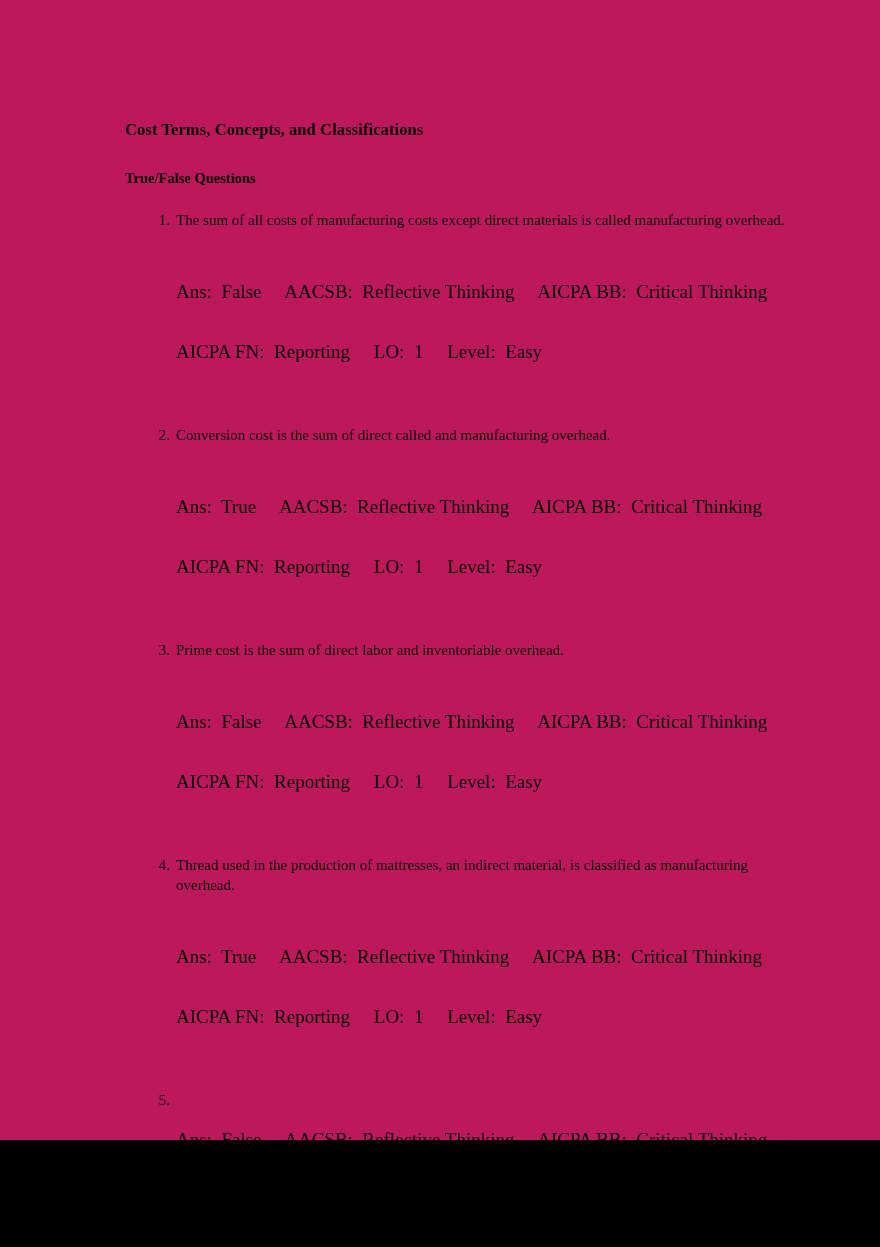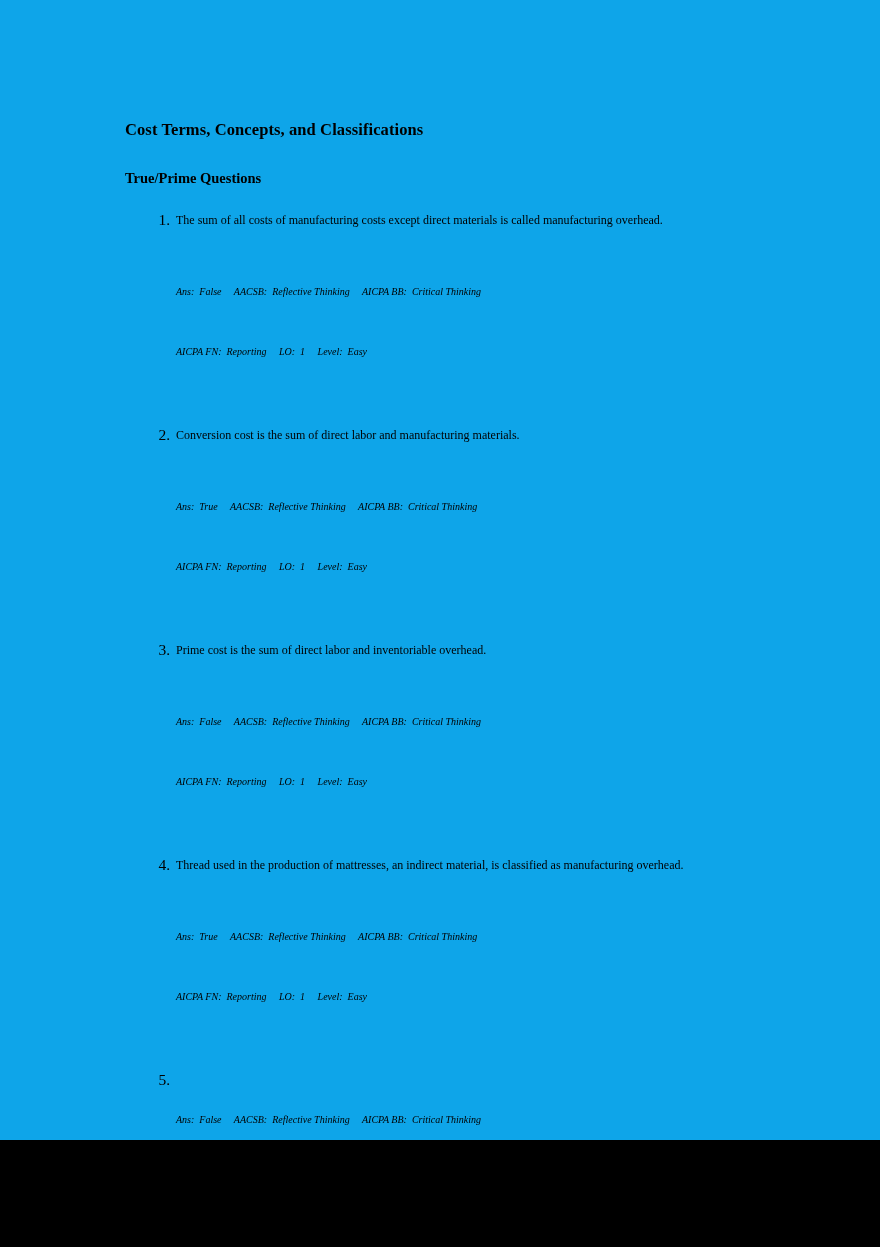--- a/index.html
+++ b/index.html
@@ -13,21 +13,21 @@
     position: relative;
     overflow: hidden;
     font-family: "Liberation Serif", serif;
   }
   .page {
     position: absolute;
     left: 0;
     top: 0;
     width: 880px;
     height: 1140px;
-    background: #0ea5e9;
+    background: #be185d;
   }
   .content {
     position: absolute;
     left: 125px;
     top: 120px;
     width: 660px;
   }
   .doc-title {
     font-size: 16.5px;
     font-weight: bold;
@@ -55,32 +55,31 @@
     position: absolute;
     left: 25px;
     top: 0;
     width: 20px;
     text-align: right;
     font-size: 15.5px;
     line-height: 20px;
     color: #000;
   }
   .qtext {
-    font-size: 12px;
+    font-size: 15px;
     line-height: 20px;
     color: #000;
     text-align: left;
   }
   .meta {
     margin-top: 12px;
-    font-size: 10px;
+    font-size: 19px;
     line-height: 20px;
     color: #000;
     white-space: pre;
-    font-style: italic;
   }
   .meta-line {
     display: block;
     white-space: pre;
   }
   .footer-bar {
     position: absolute;
     left: 0;
     top: 1140px;
     width: 880px;
@@ -89,36 +88,36 @@
   }
 </style>
 </head>
 <body>
 
 <div class="page">
   <div class="content">
 
     <h1 class="doc-title">Cost Terms, Concepts, and Classifications</h1>
 
-    <h2 class="section-title">True/Prime Questions</h2>
+    <h2 class="section-title">True/False Questions</h2>
 
     <ol class="qlist">
 
       <li class="qitem">
         <span class="qnum">1.</span>
         <div class="qtext">The sum of all costs of manufacturing costs except direct materials is called manufacturing overhead.</div>
         <div class="meta">
           <span class="meta-line">Ans:  False     AACSB:  Reflective Thinking     AICPA BB:  Critical Thinking</span>
           <span class="meta-line">AICPA FN:  Reporting     LO:  1     Level:  Easy</span>
         </div>
       </li>
 
       <li class="qitem">
         <span class="qnum">2.</span>
-        <div class="qtext">Conversion cost is the sum of direct labor and manufacturing materials.</div>
+        <div class="qtext">Conversion cost is the sum of direct called and manufacturing overhead.</div>
         <div class="meta">
           <span class="meta-line">Ans:  True     AACSB:  Reflective Thinking     AICPA BB:  Critical Thinking</span>
           <span class="meta-line">AICPA FN:  Reporting     LO:  1     Level:  Easy</span>
         </div>
       </li>
 
       <li class="qitem">
         <span class="qnum">3.</span>
         <div class="qtext">Prime cost is the sum of direct labor and inventoriable overhead.</div>
         <div class="meta">

